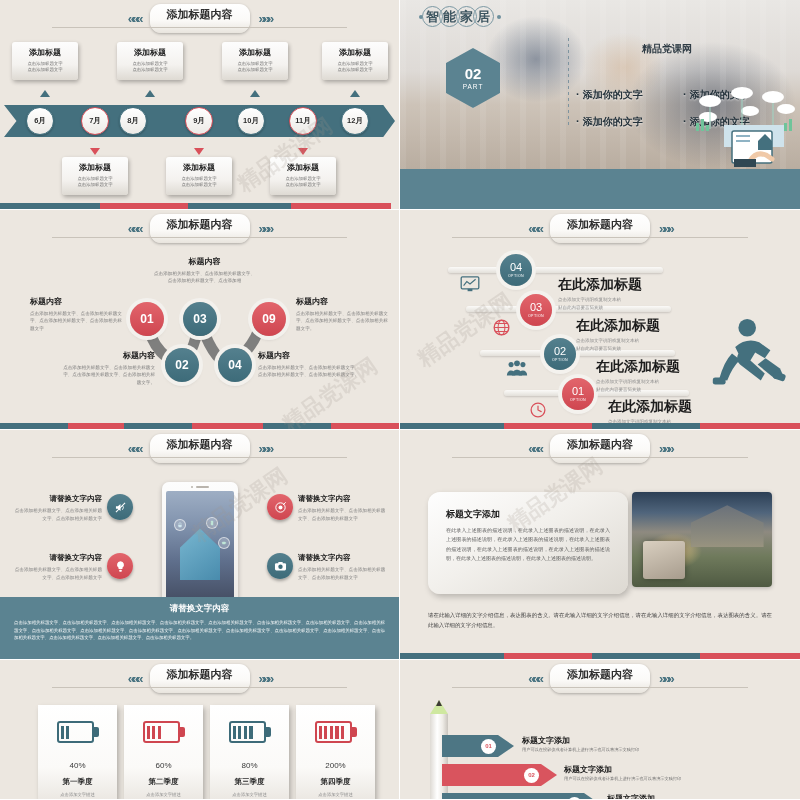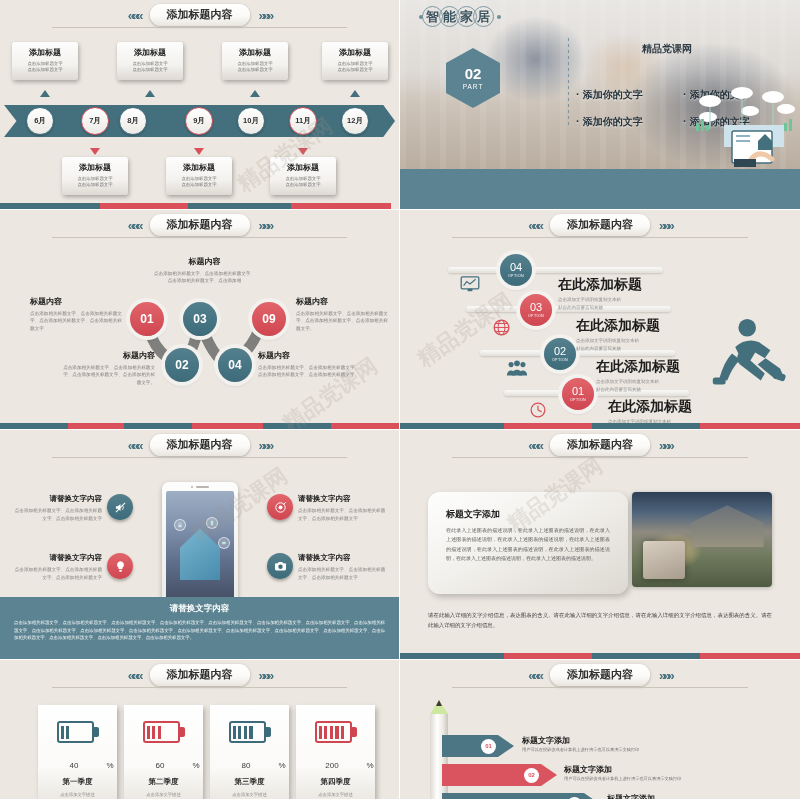--- a/index.html
+++ b/index.html
@@ -30,21 +30,21 @@
     display: flex; align-items: center; justify-content: center;
     gap: 9px;
   }
   .chev {
     color: #44707e; font-size: 13px; font-weight: bold;
     letter-spacing: -3px; line-height: 1;
   }
   .title-pill {
     background: linear-gradient(180deg,#ffffff 0%, #fbfaf8 55%, #e9e5de 100%);
     border-radius: 11px;
-    padding: 3px 17px 4px;
+    padding: 3px 17px 11px;
     font-size: 11px; font-weight: bold; color: #2f2f2f;
     box-shadow: 0 1px 3px rgba(0,0,0,.28);
     white-space: nowrap;
   }
   .title-rule {
     position: absolute; left: 52px; right: 52px; top: 27px;
     height: 1px; background: #c9c3ba;
   }
 
   
@@ -271,21 +271,21 @@
     box-shadow: 2px 3px 5px rgba(0,0,0,.25);
     display: flex; flex-direction: column; align-items: center;
     padding-top: 16px;
   }
   .bat { width: 42px; height: 22px; position: relative; }
   .bat .body { position:absolute; inset:0 5px 0 0; border:2.4px solid currentColor; border-radius:3px; }
   .bat .cap  { position:absolute; right:0; top:6px; width:5px; height:10px; background: currentColor; border-radius:0 2px 2px 0;}
   .bat .bars { position:absolute; left:4px; top:4.5px; bottom:4.5px; display:flex; gap:2.2px; }
   .bat .bars i { width: 3.4px; background: currentColor; display:block; }
   .bat-pct { margin-top: 11px; font-size: 15px; color: #3a3a3a; }
-  .bat-pct span { font-size: 8px; margin-left: 28px; }
+  .bat-pct span { font-size: 8px; }
   .bat-q { margin-top: 6px; font-size: 7.5px; font-weight: bold; color: #2b2b2b; }
   .bat-d { margin-top: 5px; font-size: 4.3px; color: #8b8b8b; text-align: center; line-height: 1.6; }
 
   
   .pencil { position: absolute; left: 30px; top: 40px; width: 18px; height: 100px; }
   .pencil .tip {
     width: 0; height: 0; margin: 0 auto;
     border-left: 9px solid transparent; border-right: 9px solid transparent;
     border-bottom: 14px solid #cfe8a0;
   }

